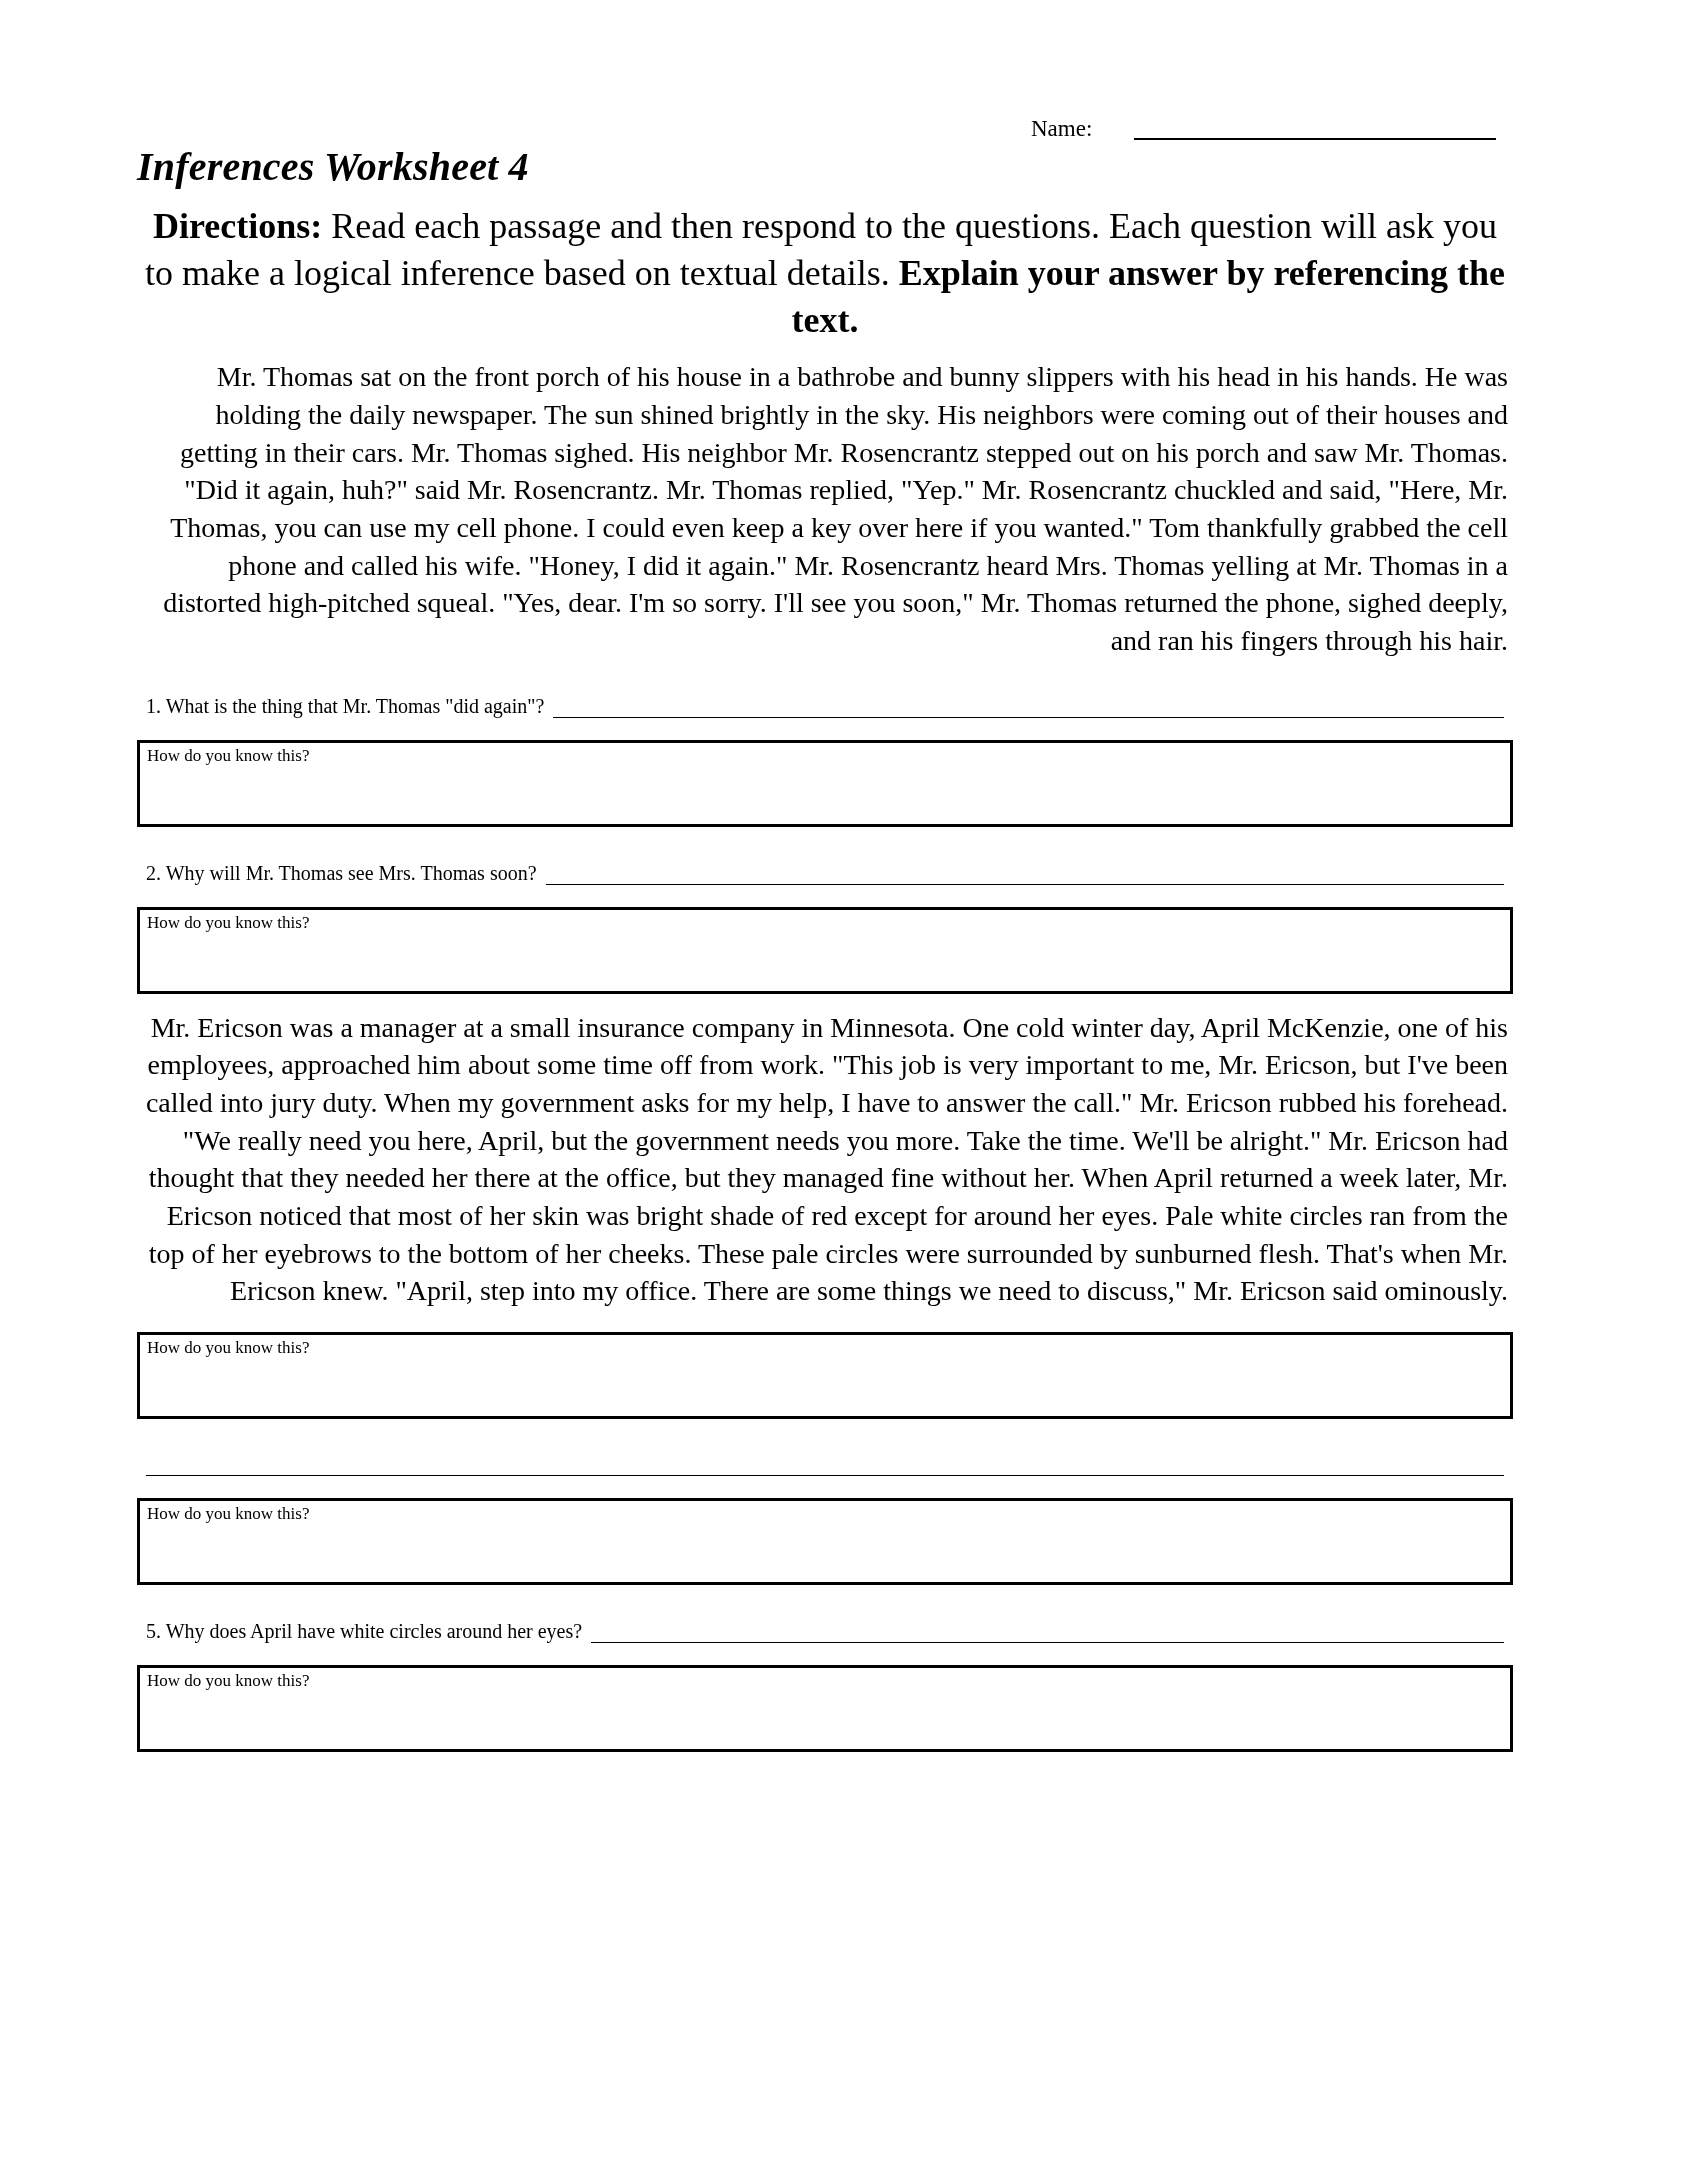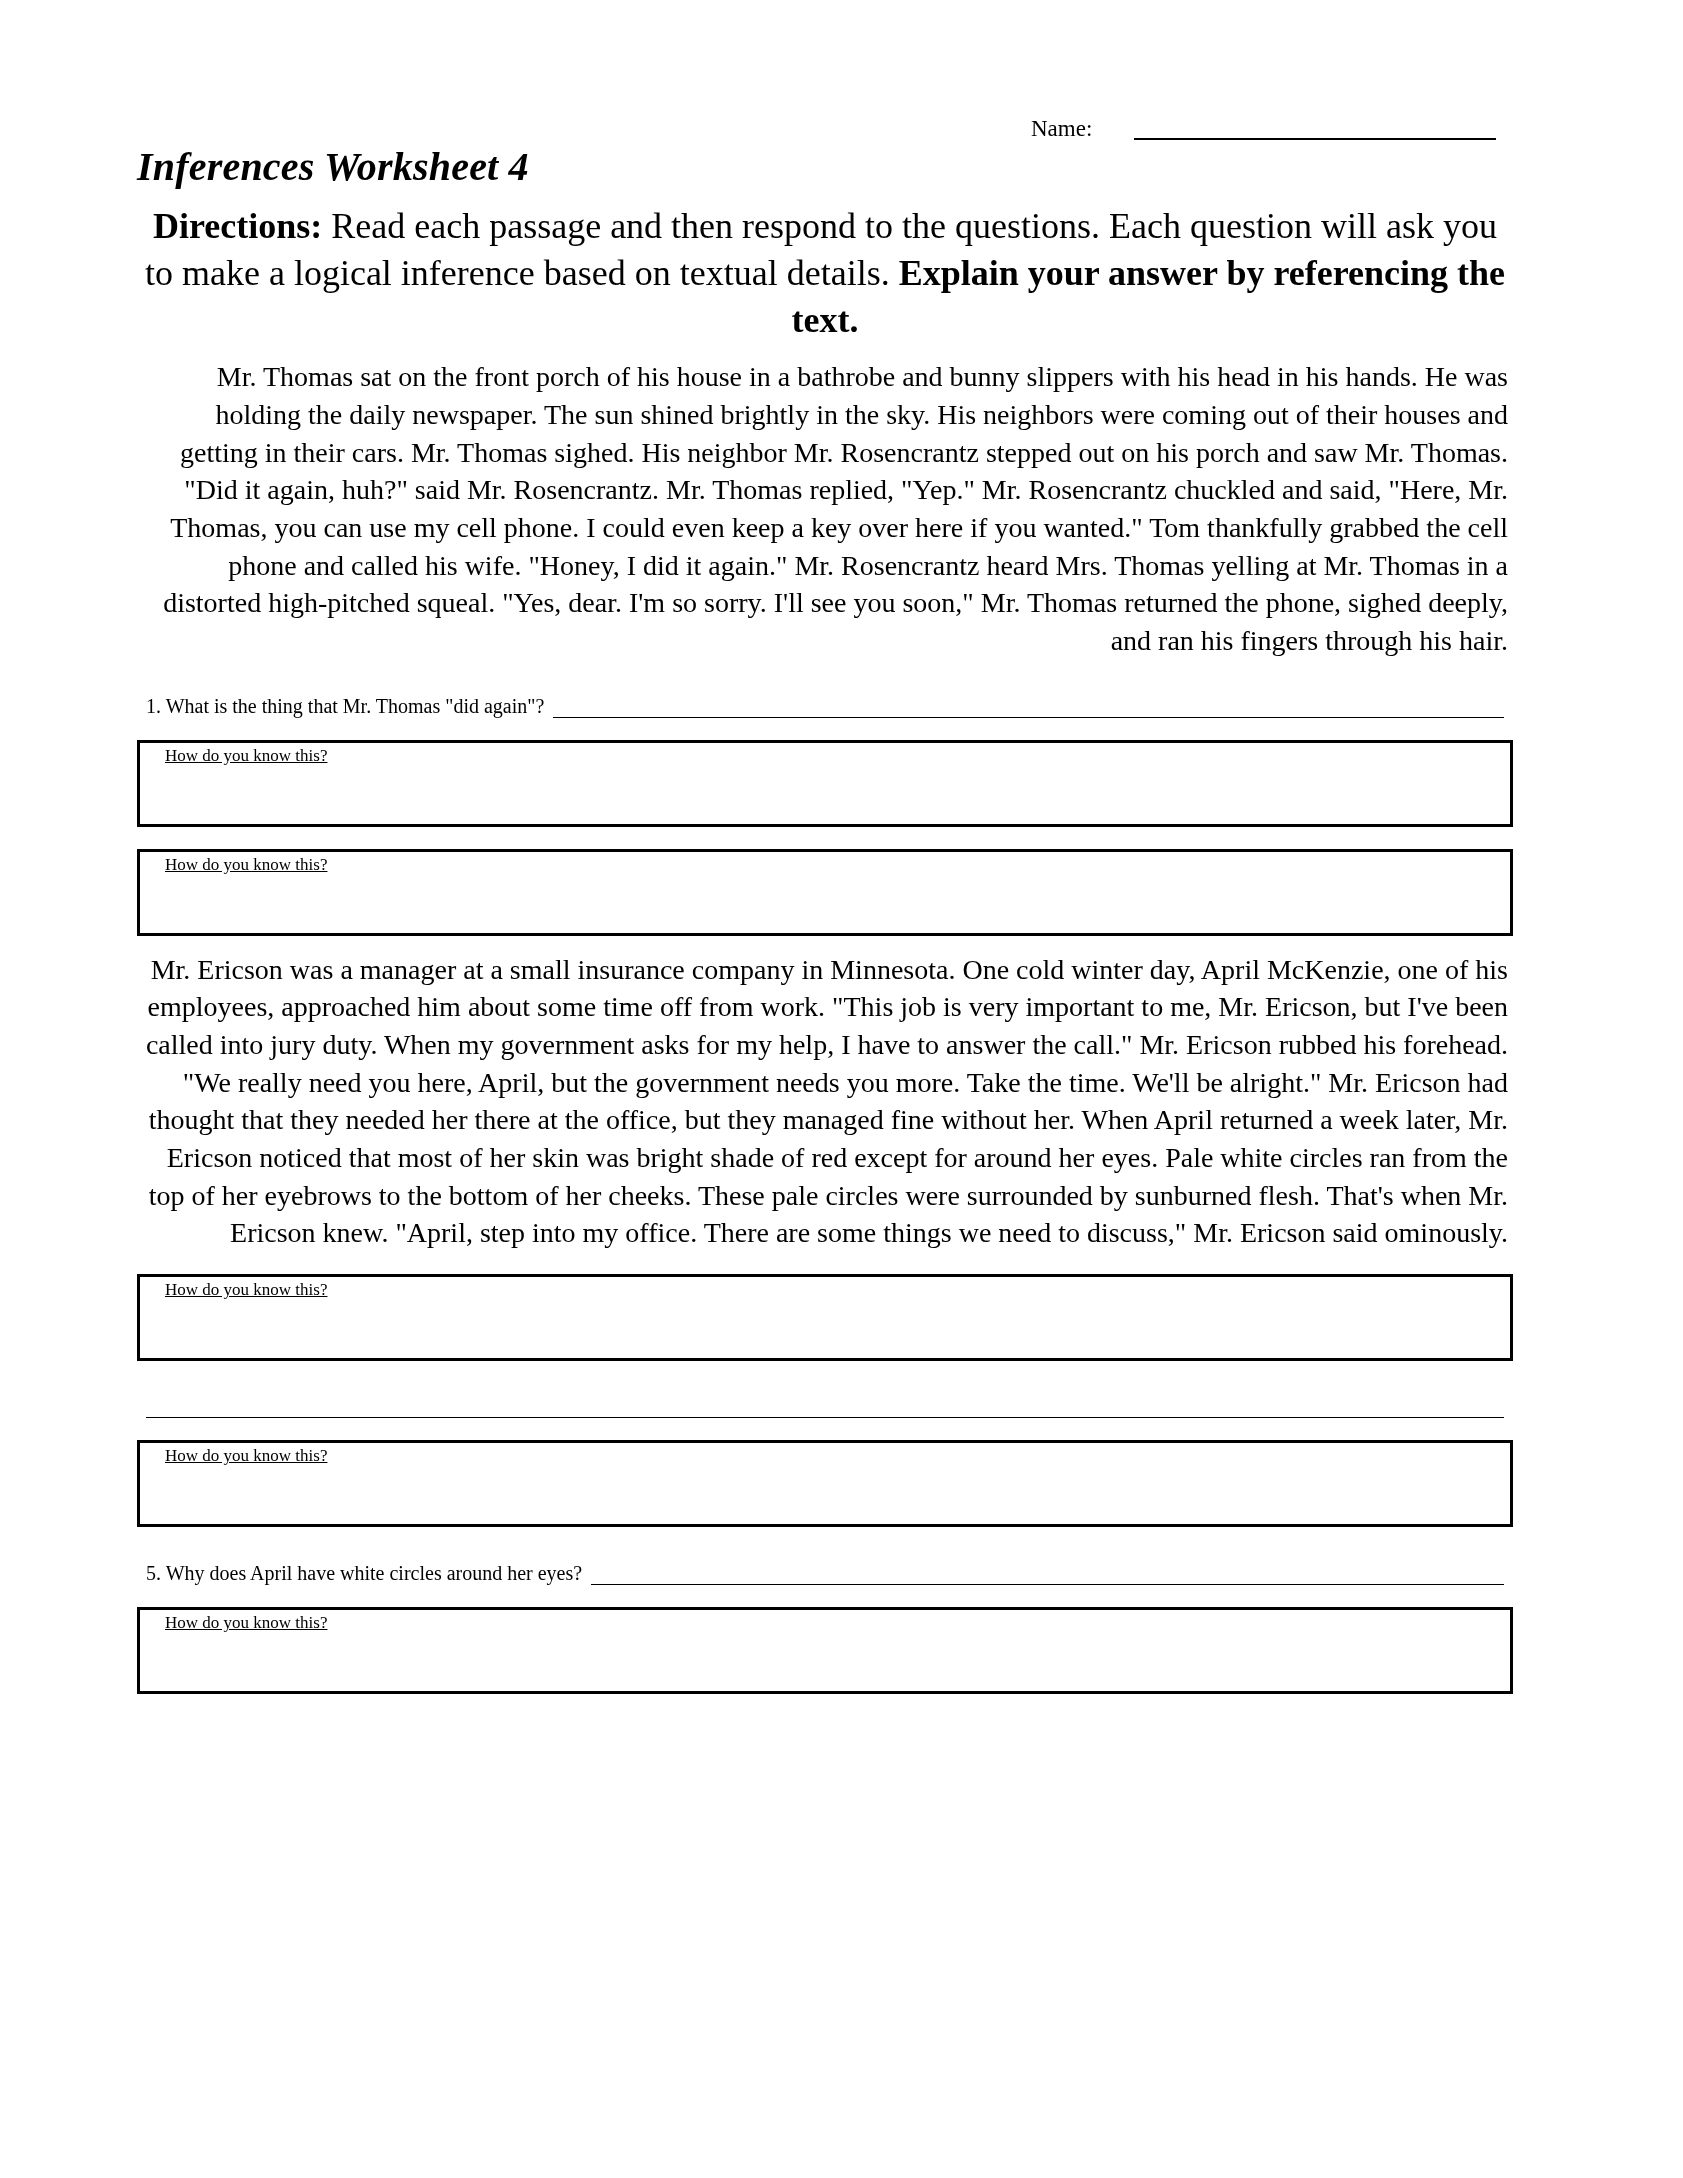--- a/index.html
+++ b/index.html
@@ -113,25 +113,24 @@
     width: 1376px;
     height: 87px;
     border: 3px solid #000;
     box-sizing: border-box;
     background: #ffffff;
     position: relative;
   }
   .evidence-label {
     position: absolute;
     top: 3px;
-    left: 25px;
+    left: 7px;
     font-size: 17px;
     line-height: 1.15;
     white-space: nowrap;
-    text-decoration: underline;
   }
 </style>
 </head>
 <body>
 
 <div class="page">
 
   <div class="name-row">
     <span class="name-label">Name:</span>
     <span class="name-line"></span>
@@ -146,20 +145,24 @@
     <p class="passage">Mr. Thomas sat on the front porch of his house in a bathrobe and bunny slippers with his head in his hands. He was holding the daily newspaper. The sun shined brightly in the sky. His neighbors were coming out of their houses and getting in their cars. Mr. Thomas sighed. His neighbor Mr. Rosencrantz stepped out on his porch and saw Mr. Thomas. "Did it again, huh?" said Mr. Rosencrantz. Mr. Thomas replied, "Yep." Mr. Rosencrantz chuckled and said, "Here, Mr. Thomas, you can use my cell phone. I could even keep a key over here if you wanted." Tom thankfully grabbed the cell phone and called his wife. "Honey, I did it again." Mr. Rosencrantz heard Mrs. Thomas yelling at Mr. Thomas in a distorted high-pitched squeal. "Yes, dear. I'm so sorry. I'll see you soon," Mr. Thomas returned the phone, sighed deeply, and ran his fingers through his hair.</p>
 
     <div class="question-row">
       <span class="question-text">1. What is the thing that Mr. Thomas "did again"?</span>
       <span class="answer-line"></span>
     </div>
     <div class="evidence-box">
       <span class="evidence-label">How do you know this?</span>
     </div>
 
+    <div class="question-row">
+      <span class="question-text">2. Why will Mr. Thomas see Mrs. Thomas soon?</span>
+      <span class="answer-line"></span>
+    </div>
     <div class="evidence-box">
       <span class="evidence-label">How do you know this?</span>
     </div>
 
     <p class="passage">Mr. Ericson was a manager at a small insurance company in Minnesota. One cold winter day, April McKenzie, one of his employees, approached him about some time off from work. "This job is very important to me, Mr. Ericson, but I've been called into jury duty. When my government asks for my help, I have to answer the call." Mr. Ericson rubbed his forehead. "We really need you here, April, but the government needs you more. Take the time. We'll be alright." Mr. Ericson had thought that they needed her there at the office, but they managed fine without her. When April returned a week later, Mr. Ericson noticed that most of her skin was bright shade of red except for around her eyes. Pale white circles ran from the top of her eyebrows to the bottom of her cheeks. These pale circles were surrounded by sunburned flesh. That's when Mr. Ericson knew. "April, step into my office. There are some things we need to discuss," Mr. Ericson said ominously.</p>
 
     <div class="evidence-box">
       <span class="evidence-label">How do you know this?</span>
     </div>
 

